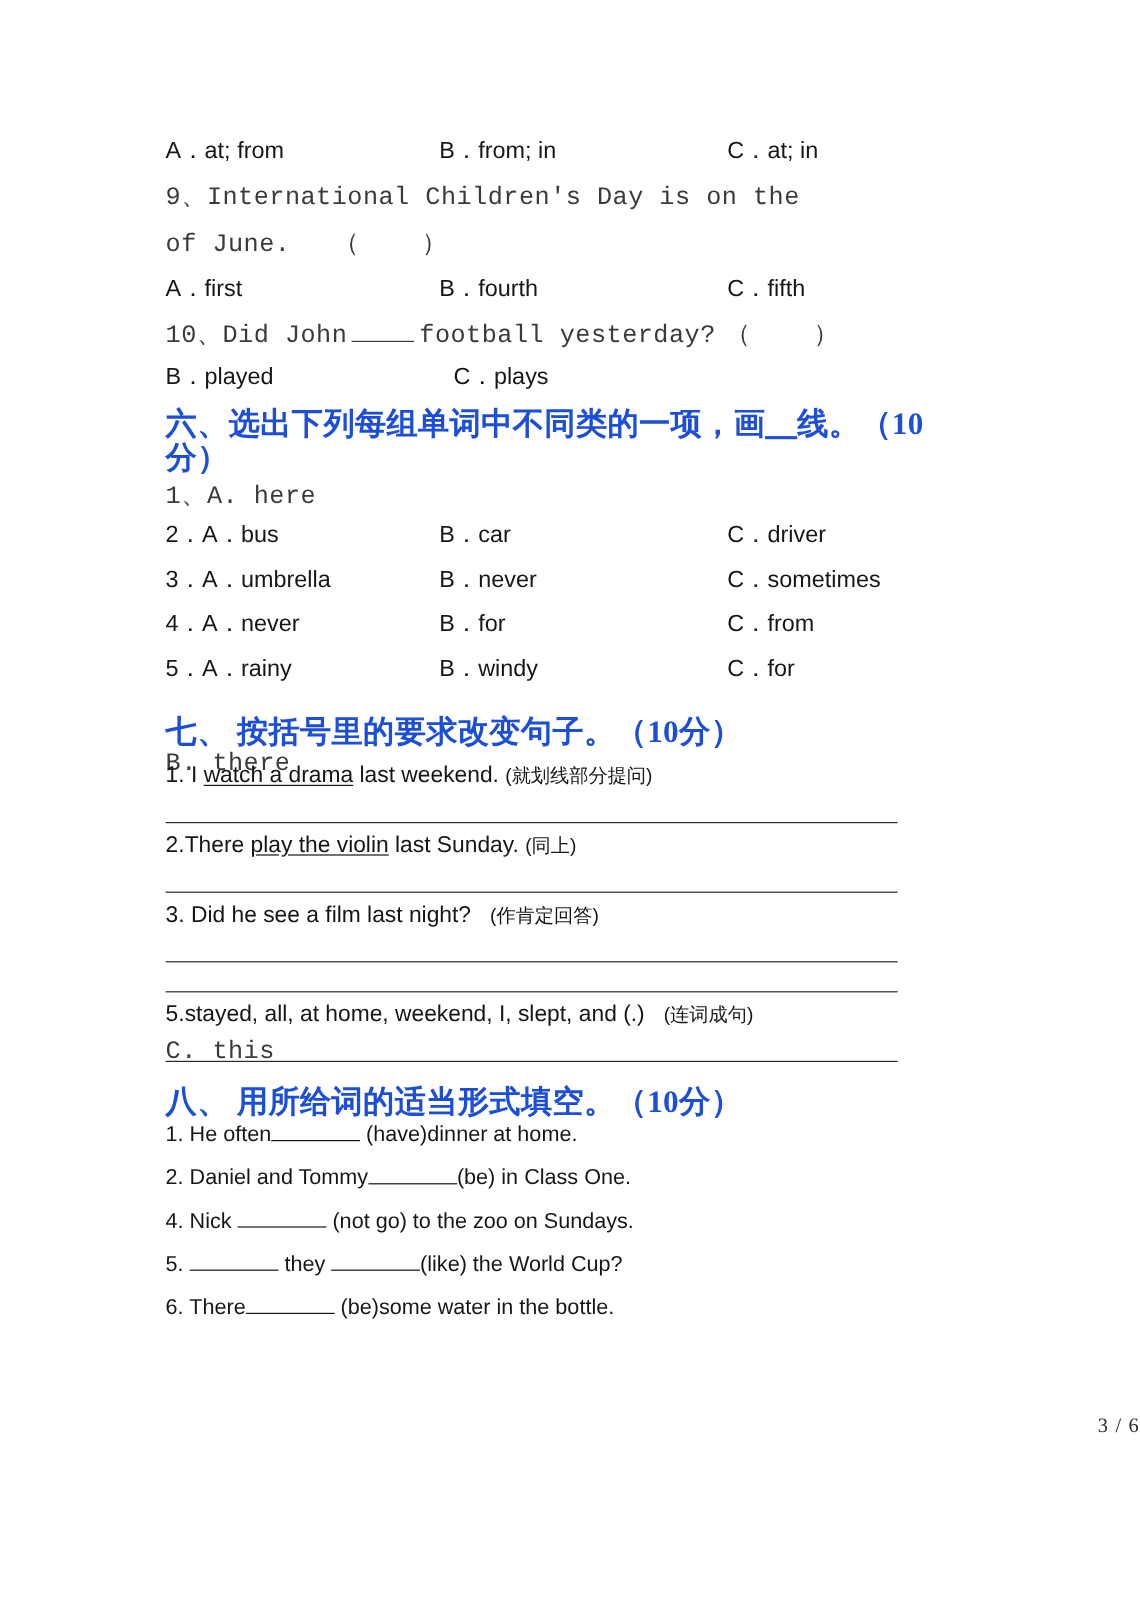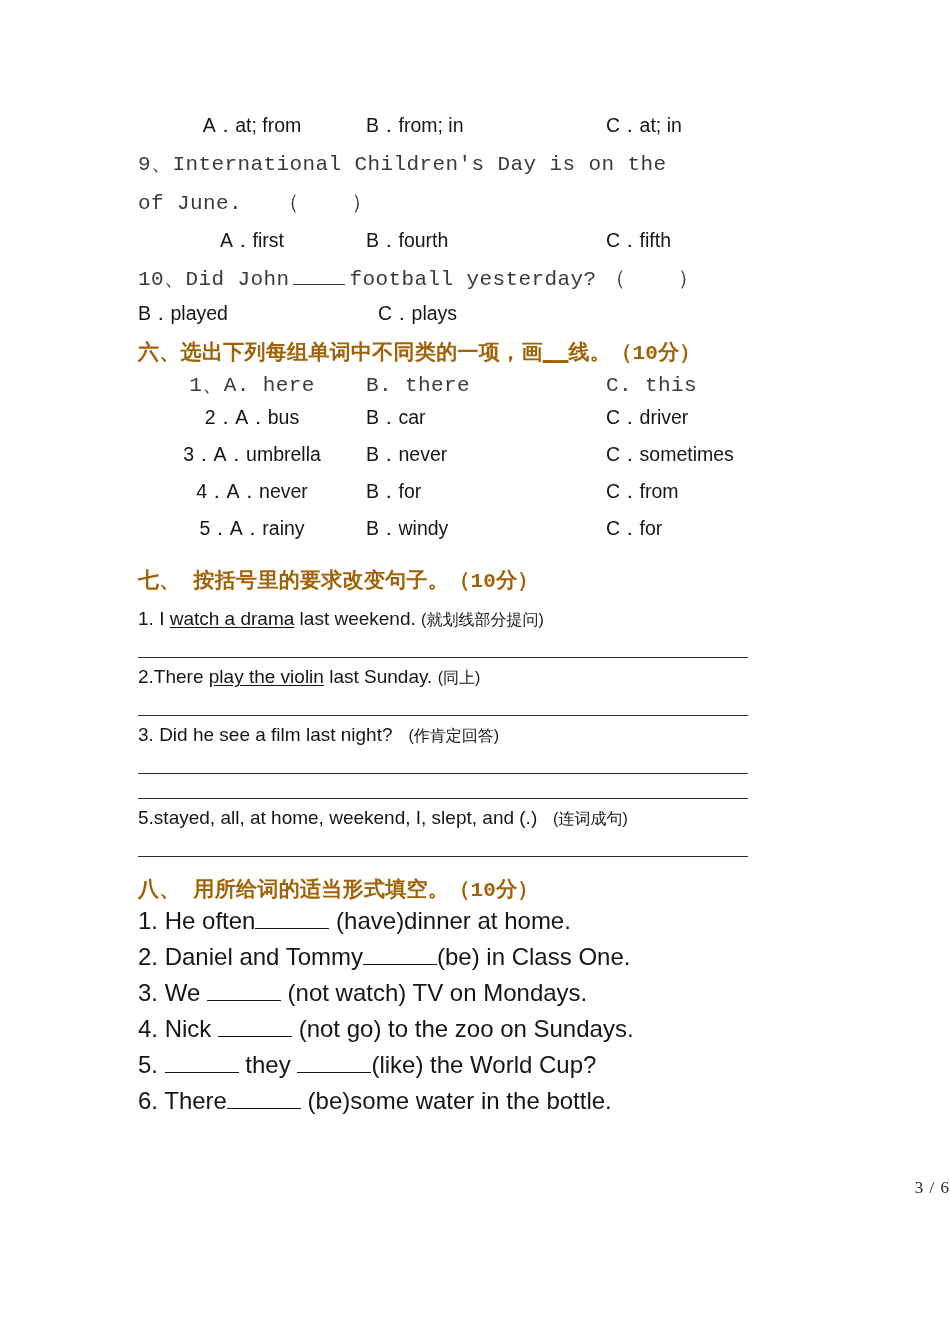--- a/index.html
+++ b/index.html
@@ -38,38 +38,38 @@
     font-size: 19.5px;
     color: #161616;
   }
   .mono {
     font-family: "Liberation Mono", "DejaVu Sans Mono", monospace;
     font-size: 21px;
     color: #3a3a3a;
     letter-spacing: 0.4px;
   }
   .cjk-head {
-    font-family: Liberation Mono, monospace;
+    font-family: Liberation Serif, serif;
     font-weight: bold;
-    font-size: 21px;
-    color: #a16207;
+    font-size: 26px;
+    color: #1d4ed8;
     letter-spacing: 0.3px;
   }
 
   
   .opt-row {
     display: flex;
     align-items: baseline;
     height: 37px;
   }
-  .opt-row .col-a { width: 228px; flex: 0 0 228px; text-align: center; }
+  .opt-row .col-a { width: 228px; flex: 0 0 228px; }
   .opt-row .col-b { width: 240px; flex: 0 0 240px; }
   .opt-row .col-c { flex: 1 1 auto; }
 
-  .opt-row.mono-row { height: 34px; }
+  .opt-row.mono-row { height: 34px; flex-direction: column; }
 
   
   .qline {
     height: 39px;
     display: flex;
     align-items: baseline;
     white-space: pre;
   }
   .blank-u {
     display: inline-block;
@@ -108,21 +108,21 @@
   .answer-rule {
     border: 0;
     border-top: 1.7px solid #2a2a2a;
     margin: 24px 0 0 0;
     width: 610px;
   }
 
   
   .fill-item {
     font-family: "Liberation Sans", sans-serif;
-    font-size: 24px;
+    font-size: 18px;
     color: #161616;
     height: 36px;
     display: flex;
     align-items: baseline;
     white-space: pre;
   }
   .fb {
     display: inline-block;
     border-bottom: 1.6px solid #161616;
     height: 14px;
@@ -244,23 +244,20 @@
     <div class="cjk-head sec-head" style="margin-top:20px">八、 用所给词的适当形式填空。（10分）</div>
 
     <div>
       <div class="fill-item">
         <span>1. He often</span><span class="fb w1"></span><span> (have)dinner at home.</span>
       </div>
       <div class="fill-item">
         <span>2. Daniel and Tommy</span><span class="fb w1"></span><span>(be) in Class One.</span>
       </div>
       <div class="fill-item">
-        <span>3. We </span><span class="fb w1"></span><span> (not watch) TV on Mondays.</span>
-      </div>
-      <div class="fill-item">
         <span>4. Nick </span><span class="fb w1"></span><span> (not go) to the zoo on Sundays.</span>
       </div>
       <div class="fill-item">
         <span>5. </span><span class="fb w1"></span><span> they </span><span class="fb w1"></span><span>(like) the World Cup?</span>
       </div>
       <div class="fill-item">
         <span>6. There</span><span class="fb w1"></span><span> (be)some water in the bottle.</span>
       </div>
     </div>
 

